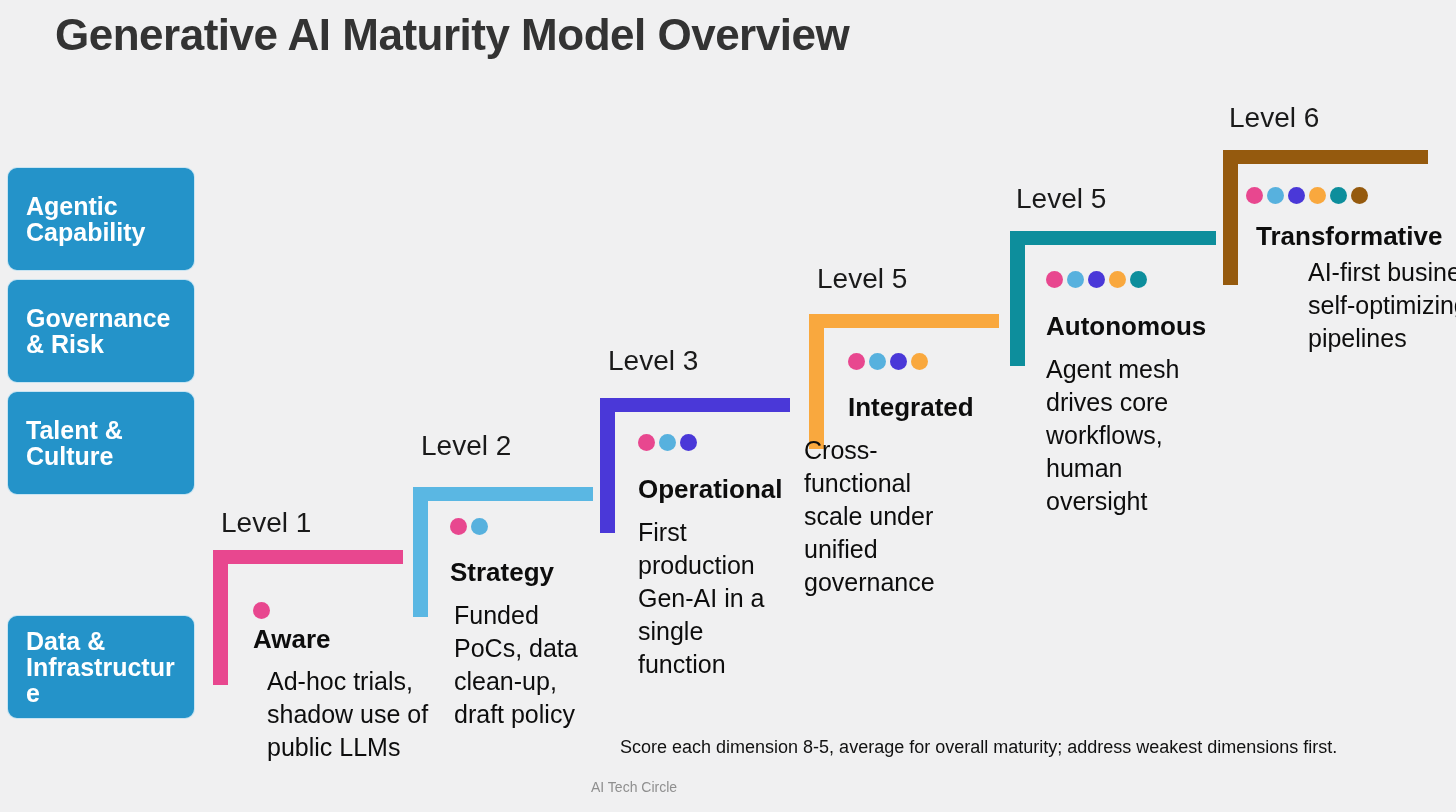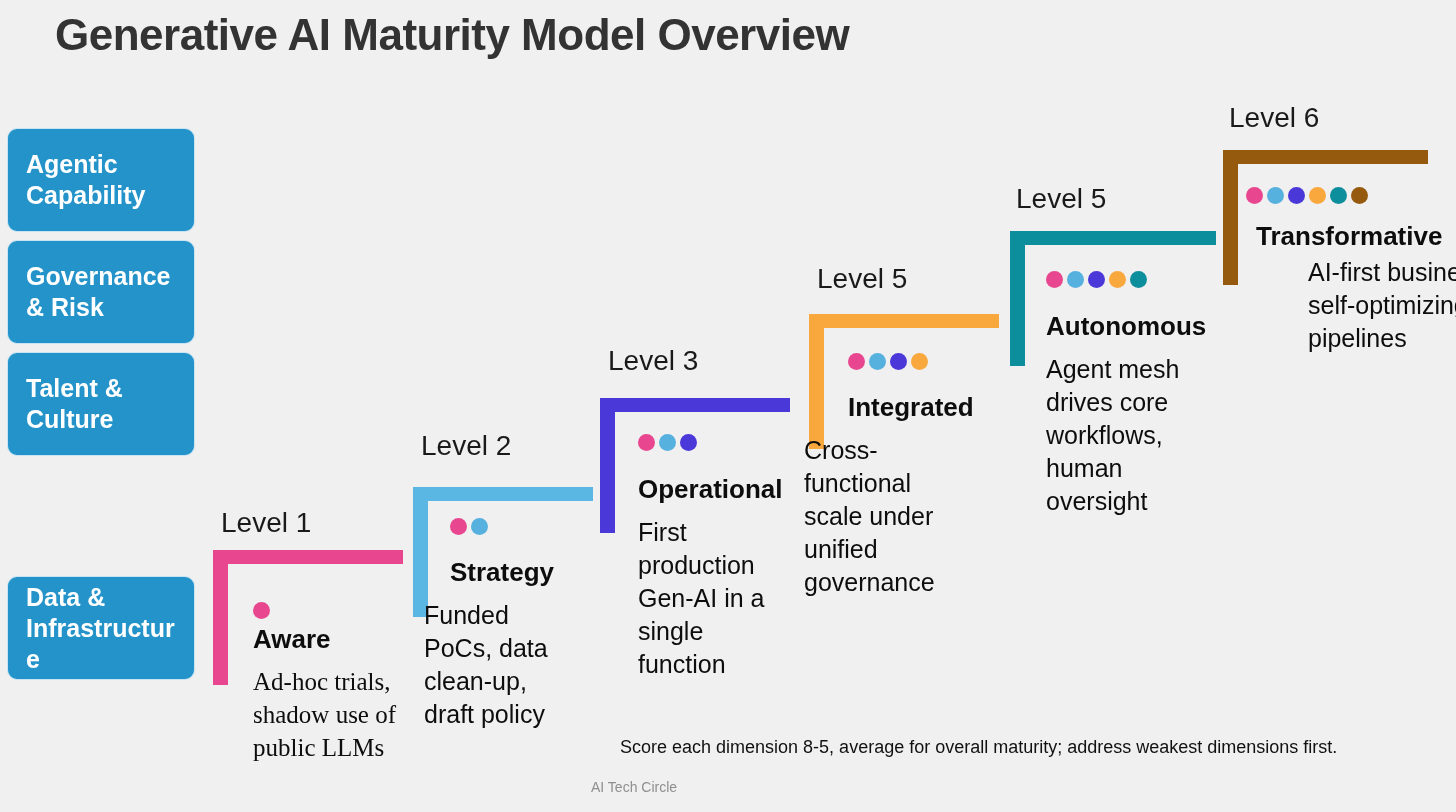--- a/index.html
+++ b/index.html
@@ -12,23 +12,23 @@
   #title {
     position:absolute; left:55px; top:10px;
     font-size:44px; font-weight:600; color:#333;
     letter-spacing:-0.5px; white-space:nowrap;
   }
   
   .dim-card {
     position:absolute; left:7px; width:188px; height:104px;
     border-radius:10px; box-sizing:border-box;
     border:1px solid rgba(255,255,255,0.75);
-    color:#ffffff; font-weight:700; font-size:25px; line-height:31px;
+    color:#ffffff; font-weight:700; font-size:25px; line-height:26px;
     display:flex; flex-direction:column; justify-content:center;
-    padding:0 16px 0 18px; overflow-wrap:break-word; word-break:break-word;
+    padding:0 16px 0 18px; overflow-wrap:break-word; word-break:break-word;margin-top:39px;
   }
   #dim0 { top:128px; } #dim1 { top:240px; } #dim2 { top:352px; }
   #dim3 { top:464px; } #dim4 { top:576px; } #dim5 { top:688px; }
 
   
   .step { position:absolute; box-sizing:border-box; border-top:14px solid; border-left:15px solid; }
   #step1 { left:213px;  top:550px; width:190px; height:135px; }
   #step2 { left:413px;  top:487px; width:180px; height:130px; }
   #step3 { left:600px;  top:398px; width:190px; height:135px; }
   #step4 { left:809px;  top:314px; width:190px; height:135px; }
@@ -54,22 +54,22 @@
 
   .lvl-name { position:absolute; font-size:26px; font-weight:700; white-space:nowrap; }
   #name1 { left:253px;  top:624px; }
   #name2 { left:450px;  top:557px; }
   #name3 { left:638px;  top:474px; }
   #name4 { left:848px;  top:392px; }
   #name5 { left:1046px; top:311px; }
   #name6 { left:1256px; top:221px; }
 
   .lvl-desc { position:absolute; font-size:25px; line-height:33px; }
-  #desc1 { left:253px;  top:665px; width:175px;font-family:Liberation Serif, serif; }
-  #desc2 { left:424px;  top:599px; width:152px; }
+  #desc1 { left:267px;  top:665px; width:175px; }
+  #desc2 { left:454px;  top:599px; width:152px; }
   #desc3 { left:638px;  top:516px; width:152px; }
   #desc4 { left:804px;  top:434px; width:158px; }
   #desc5 { left:1046px; top:353px; width:162px; }
   #desc6 { left:1268px; top:256px; width:185px;margin-left:40px; }
 
   #footnote  { position:absolute; left:620px; top:737px; font-size:18px; color:#111; white-space:nowrap; }
   #watermark { position:absolute; left:591px; top:779px; font-size:14px; color:#8f8f8f; white-space:nowrap; }
 </style>
 </head>
 <body>

